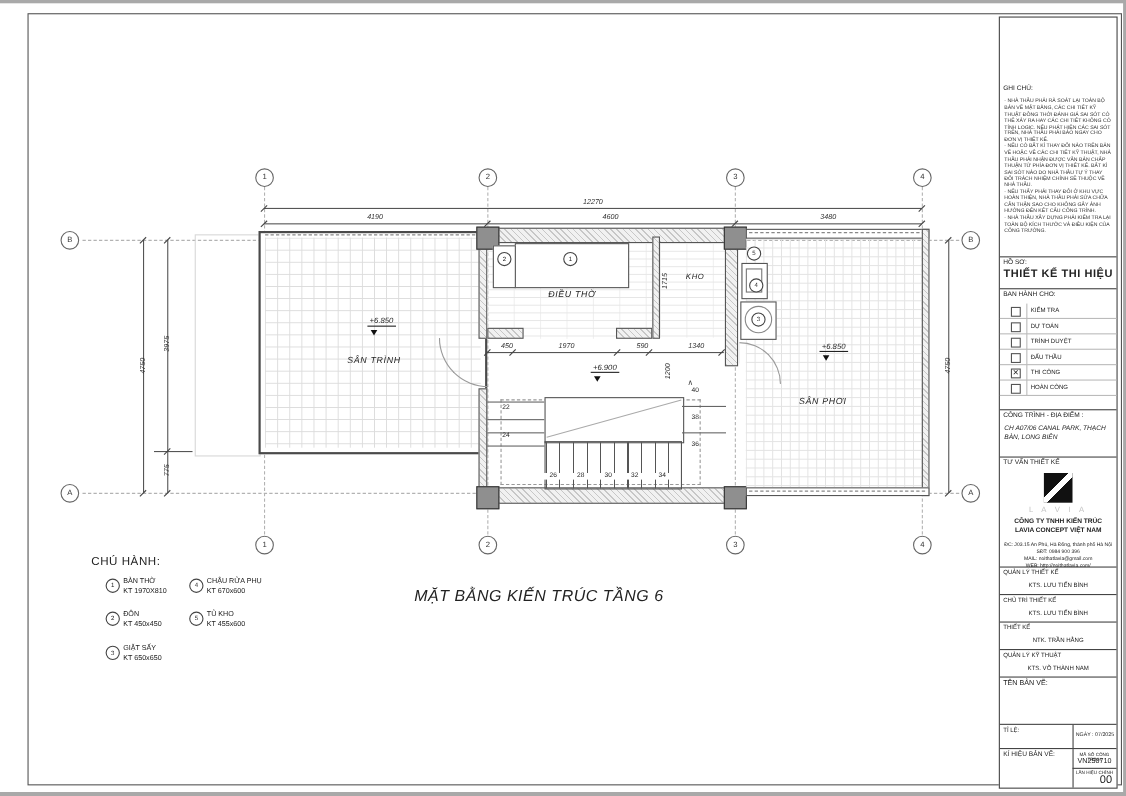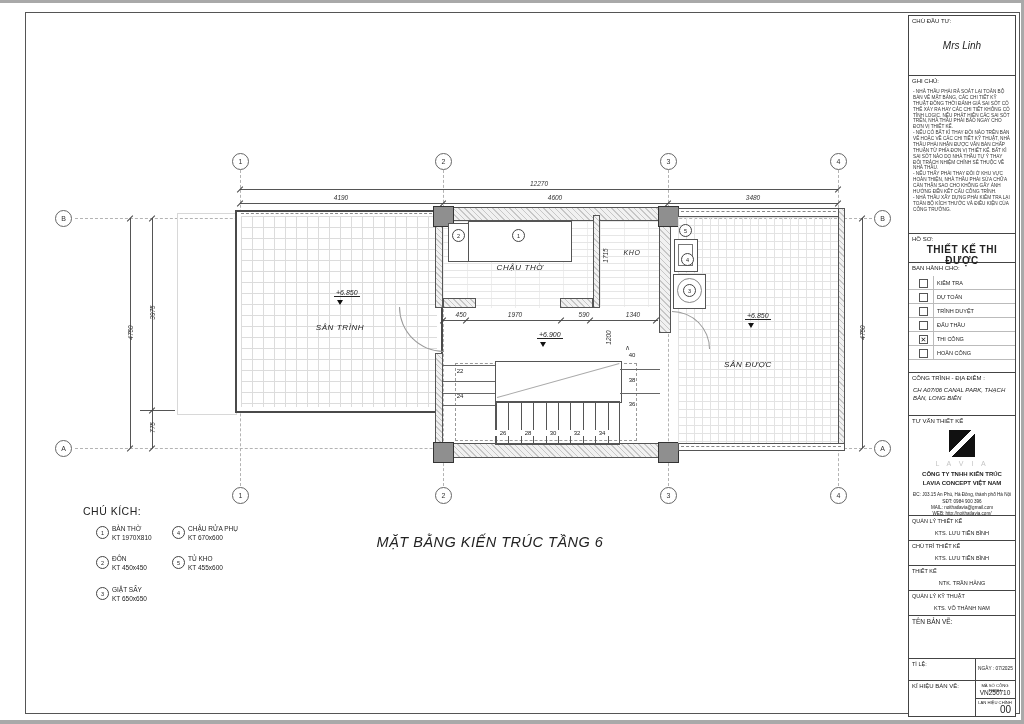--- a/index.html
+++ b/index.html
@@ -151,21 +151,21 @@
 <div class="abs col" style="left:658px;top:439px;width:19px;height:19px;"></div>
 
 <div class="abs outline" style="left:468px;top:218px;width:102px;height:39px;"></div>
 <div class="abs circ" style="left:512px;top:226px;">
       <span>1</span>
     </div>
 <div class="abs outline" style="left:448px;top:220px;width:19px;height:37px;"></div>
 <div class="abs circ" style="left:452px;top:226px;">
       <span>2</span>
     </div>
-<div class="abs room" style="left:480px;top:260px;width:80px;">CHẬU THỜ</div>
+<div class="abs room" style="left:480px;top:260px;width:80px;">ĐIỀU THỜ</div>
 <div class="abs room" style="left:610px;top:246px;width:44px;font-size:7px;">KHO</div>
 <div class="abs dim dimv" style="left:585px;top:249px;width:40px;">1715</div>
 
 <div class="abs dimline" style="left:443px;top:317px;width:215px;height:1px;"></div>
 <div class="abs tick" style="left:439px;top:317px;"></div>
     <div class="abs tick" style="left:462px;top:317px;"></div>
 <div class="abs tick" style="left:557px;top:317px;"></div>
     <div class="abs tick" style="left:586px;top:317px;"></div>
 <div class="abs tick" style="left:652px;top:317px;"></div>
 <div class="abs dim" style="left:441px;top:308px;width:40px;">450</div>
@@ -213,25 +213,25 @@
       <span>4</span>
     </div>
 <div class="abs outline" style="left:673px;top:271px;width:31px;height:33px;"></div>
 <div class="abs" style="left:677px;top:275px;width:23px;height:23px;border:1px solid #888;border-radius:50%;"></div>
 <div class="abs circ" style="left:683px;top:281px;">
       <span>3</span>
     </div>
 <div class="abs" style="left:672px;top:308px;width:37px;height:37px;border-top:1px solid #999;border-right:1px solid #999;border-top-right-radius:100% 100%;"></div>
 <span class="abs lvl" style="left:745px;top:309px;">+6.850</span>
 <div class="abs tri" style="left:748px;top:320px;"></div>
-<div class="abs room" style="left:718px;top:357px;width:60px;">SÂN ĐƯỢC</div>
+<div class="abs room" style="left:718px;top:357px;width:60px;">SÂN PHƠI</div>
 
 <div class="abs" style="left:330px;top:531px;width:320px;text-align:center;font-size:14.5px;font-style:italic;color:#222;letter-spacing:.5px;">MẶT BẰNG KIẾN TRÚC TẦNG 6</div>
 
-<div class="abs" style="left:83px;top:502px;font-size:10.5px;letter-spacing:.5px;">CHÚ KÍCH:</div>
+<div class="abs" style="left:83px;top:502px;font-size:10.5px;letter-spacing:.5px;">CHÚ HÀNH:</div>
 <div class="abs circ" style="left:96px;top:523px;">
       <span>1</span>
     </div>
 <div class="abs" style="left:112px;top:522px;font-size:6.5px;">BÀN THỜ</div>
 <div class="abs" style="left:112px;top:531px;font-size:6.5px;">KT 1970X810</div>
 <div class="abs circ" style="left:96px;top:553px;">
       <span>2</span>
     </div>
 <div class="abs" style="left:112px;top:552px;font-size:6.5px;">ĐÔN</div>
 <div class="abs" style="left:112px;top:561px;font-size:6.5px;">KT 450x450</div>
@@ -246,38 +246,34 @@
 <div class="abs" style="left:188px;top:522px;font-size:6.5px;">CHẬU RỬA PHỤ</div>
 <div class="abs" style="left:188px;top:531px;font-size:6.5px;">KT 670x600</div>
 <div class="abs circ" style="left:172px;top:553px;">
       <span>5</span>
     </div>
 <div class="abs" style="left:188px;top:552px;font-size:6.5px;">TỦ KHO</div>
 <div class="abs" style="left:188px;top:561px;font-size:6.5px;">KT 455x600</div>
 
 <div id="tb">
 
-  <div class="tbsec" style="top:0;height:60px;">
-    <div class="tblbl">CHỦ ĐẦU TƯ:</div>
-    <div class="abs" style="left:0;top:24px;width:106px;text-align:center;font-style:italic;font-size:10px;">Mrs Linh</div>
-  </div>
 
   <div class="tbsec" style="top:60px;height:158px;">
     <div class="tblbl">GHI CHÚ:</div>
     <div class="tbnotes">
       <div>- NHÀ THẦU PHẢI RÀ SOÁT LẠI TOÀN BỘ BẢN VẼ MẶT BẰNG, CÁC CHI TIẾT KỸ THUẬT ĐỒNG THỜI ĐÁNH GIÁ SAI SÓT CÓ THỂ XẢY RA HAY CÁC CHI TIẾT KHÔNG CÓ TÍNH LOGIC. NẾU PHÁT HIỆN CÁC SAI SÓT TRÊN, NHÀ THẦU PHẢI BÁO NGAY CHO ĐƠN VỊ THIẾT KẾ.</div>
       <div>- NẾU CÓ BẤT KÌ THAY ĐỔI NÀO TRÊN BẢN VẼ HOẶC VỀ CÁC CHI TIẾT KỸ THUẬT, NHÀ THẦU PHẢI NHẬN ĐƯỢC VĂN BẢN CHẤP THUẬN TỪ PHÍA ĐƠN VỊ THIẾT KẾ. BẤT KÌ SAI SÓT NÀO DO NHÀ THẦU TỰ Ý THAY ĐỔI TRÁCH NHIỆM CHÍNH SẼ THUỘC VỀ NHÀ THẦU.</div>
       <div>- NẾU THẤY PHẢI THAY ĐỔI Ở KHU VỰC HOÀN THIỆN, NHÀ THẦU PHẢI SỬA CHỮA CẨN THẬN SAO CHO KHÔNG GÂY ẢNH HƯỞNG ĐẾN KẾT CẤU CÔNG TRÌNH.</div>
       <div>- NHÀ THẦU XÂY DỰNG PHẢI KIỂM TRA LẠI TOÀN BỘ KÍCH THƯỚC VÀ ĐIỀU KIỆN CỦA CÔNG TRƯỜNG.</div>
     </div>
   </div>
 
   <div class="tbsec" style="top:218px;height:29px;">
     <div class="tblbl">HỒ SƠ:</div>
-    <div class="abs" style="left:0;top:10px;width:106px;text-align:center;font-size:10px;font-weight:bold;letter-spacing:.5px;">THIẾT KẾ THI ĐƯỢC</div>
+    <div class="abs" style="left:0;top:10px;width:106px;text-align:center;font-size:10px;font-weight:bold;letter-spacing:.5px;">THIẾT KẾ THI HIỆU</div>
   </div>
 
   <div class="tbsec" style="top:247px;height:110px;">
     <div class="tblbl">BAN HÀNH CHO:</div>
     <div class="abs" style="left:24px;top:13px;width:0;height:84px;border-left:1px solid #bbb;"></div>
     <div class="ckrow" style="top:13px;">
       <div class="ckbox"></div>
       <div class="cklbl">KIỂM TRA</div>
         </div>
     <div class="ckrow" style="top:27px;">

